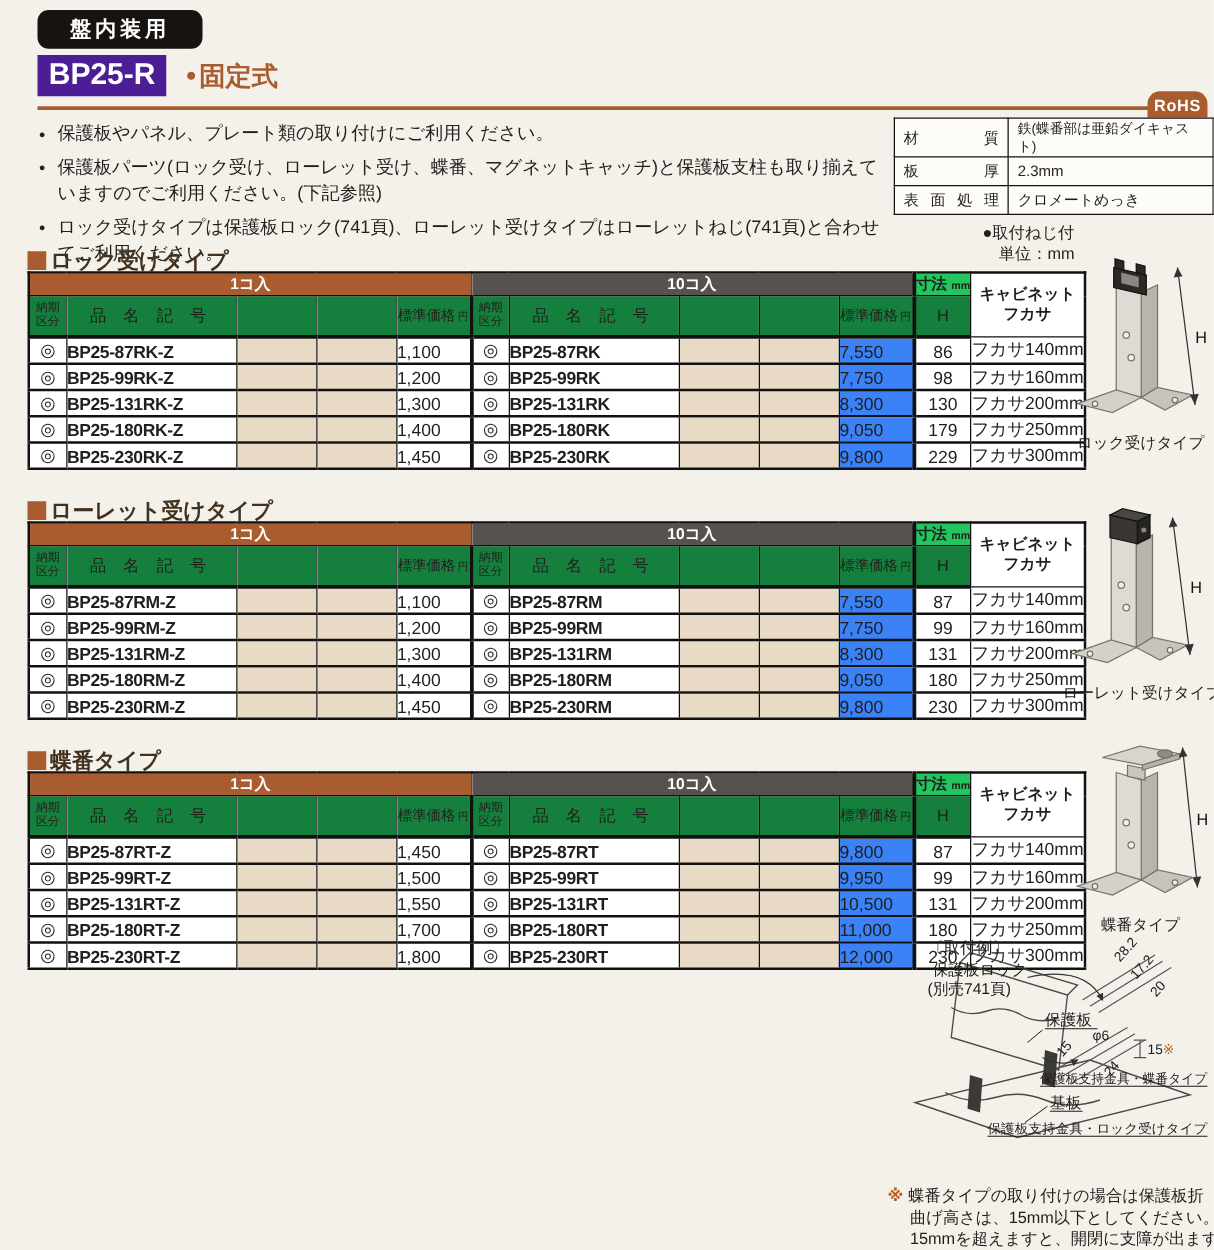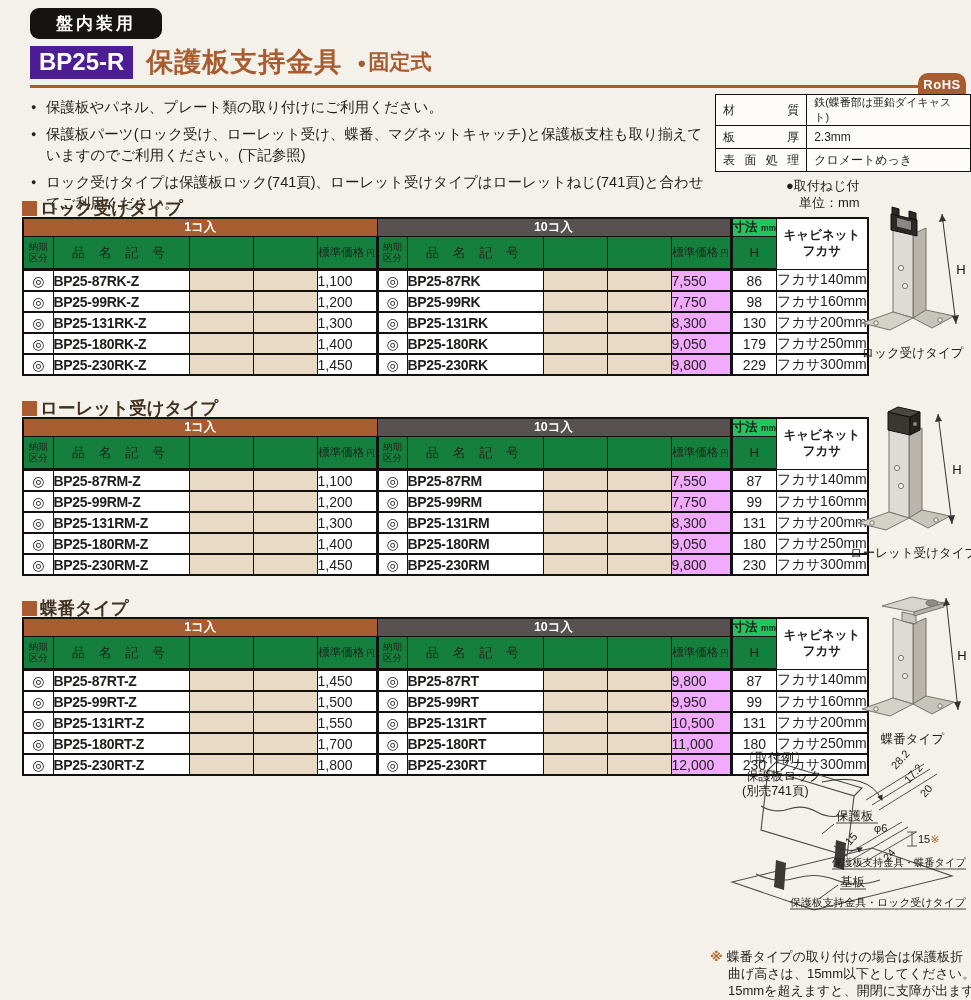--- a/index.html
+++ b/index.html
@@ -47,21 +47,21 @@
   .dimtop{font-size:11px;font-weight:bold;background:#22c55e;}
   .dimtop .mmu{font-size:8.5px;}
   .hh{font-size:13px;}
   .cabh{font-size:10.5px;line-height:1.25;background:#fff;font-weight:normal;}
   .sep{border-left:3px solid #111 !important;}
   .data-row td{height:19px;font-size:14px;border-bottom:2px solid #111;}
   .mk{text-align:center;font-size:12px;}
   .nm{font-weight:bold;font-size:14.5px;padding-left:9px;letter-spacing:-0.3px;}
   .be{background:#e8dac4;}
   .pr{text-align:left;padding-right:7px;font-size:14.5px;}
-  .p10{background:#f0abfc;}
+  .p10{background:#3b82f6;}
   .hv{text-align:center;font-size:11.5px;}
   .cb{text-align:center;font-size:11.5px;}
   
   .prod-fig{position:absolute;margin:0;width:117px;text-align:center;}
   .prod-fig figcaption{font-size:12.5px;margin-top:1px;white-space:nowrap;}
   
   .diagram{position:absolute;left:716px;top:748px;width:254px;height:166px;}
   
   .footnote{position:absolute;left:710px;top:948px;width:262px;font-size:13px;line-height:1.32;}
   .footnote div{white-space:nowrap;}
@@ -69,21 +69,20 @@
   .fn-cont{padding-left:18px;}
 </style>
 </head>
 <body>
 
 <div class="page">
 
   <div class="top-badge">盤内装用</div>
   <div class="model-row">
     <span class="model-box">BP25-R</span>
-    <span class="main-title">保護板支持金具</span>
     <span style="display:flex;align-items:center;">
       <span class="title-dot">●</span>
       <span class="title-sub">固定式</span>
     </span>
   </div>
   <div class="header-rule"></div>
   <div class="rohs">
     <span class="rlab">RoHS</span>
     <svg width="40" height="26" viewBox="0 0 40 26">
       <path d="M6,20 Q14,4 32,7 Q28,19 12,22 Q8,22 6,20 Z M6,20 L34,8" fill="none" stroke="#fff" stroke-width="1.6"></path>

